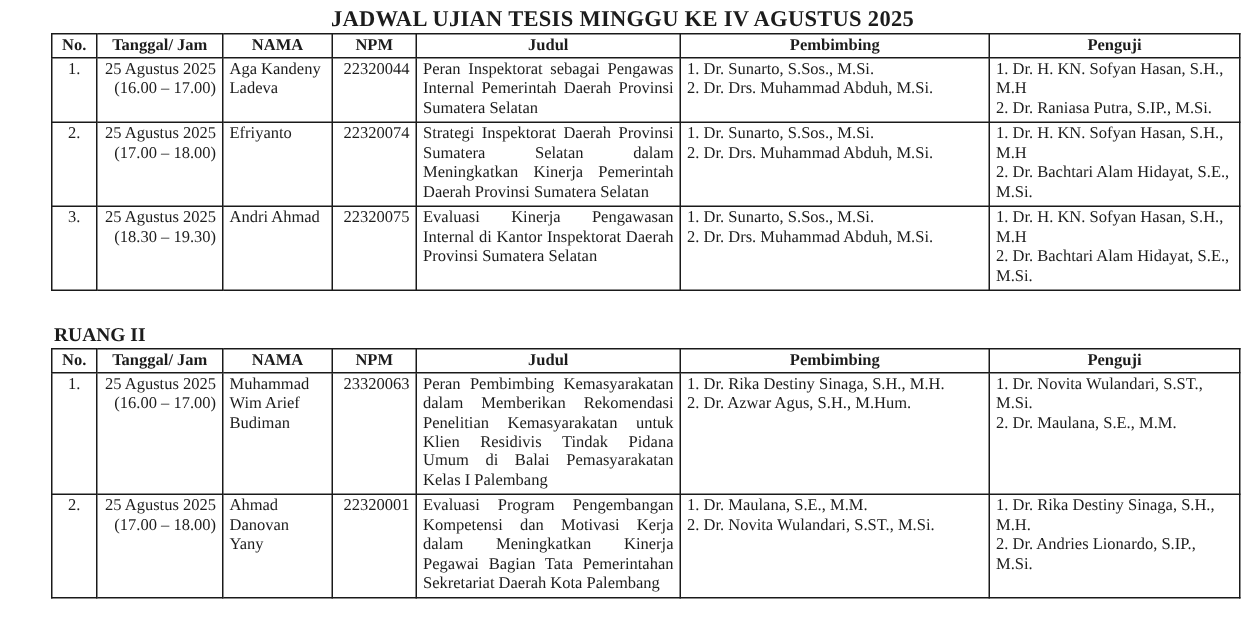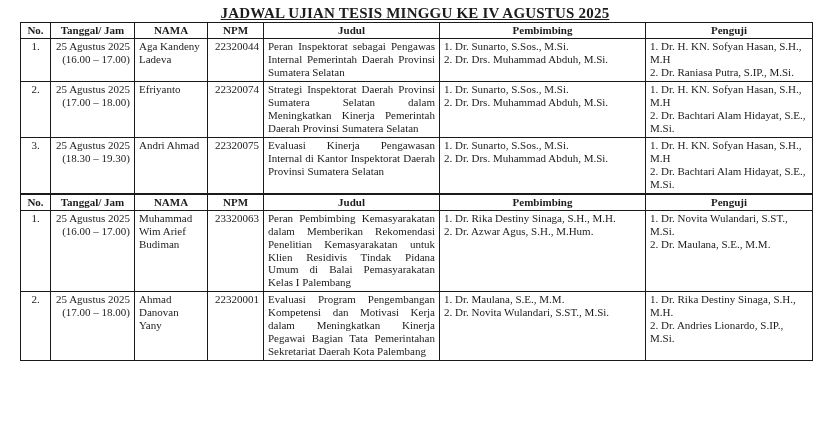--- a/index.html
+++ b/index.html
@@ -16,40 +16,39 @@
   }
   .doc {
     padding-top: 3px;
   }
   .doc-title {
     text-align: center;
     font-weight: bold;
     font-size: 15px;
     letter-spacing: 0.2px;
     margin: 2px 0 0 0;
-    text-decoration: underline;
   }
   .doc-subtitle {
     text-align: center;
     font-weight: bold;
     font-size: 11.5px;
     margin: 4px 0 0 0;
   }
   .section-label {
     font-weight: bold;
     font-size: 13px;
     margin: 7px 0 1px 36px;
   }
   .section-label.second {
     margin-top: 21px;
   }
   table.schedule {
     border-collapse: collapse;
     table-layout: fixed;
-    margin-left: 20px;
+    margin-left: 34px;
     width: 792px;
     font-size: 11px;
     line-height: 1.18;
   }
   table.schedule th,
   table.schedule td {
     border: 1px solid #1a1a1a;
     vertical-align: top;
     padding: 1px 4px 2px 4px;
     overflow: hidden;
@@ -163,20 +162,21 @@
           <span class="line">2. Dr. Drs. Muhammad Abduh, M.Si.</span>
         </td>
         <td class="cell-pgj">
           <span class="line">1. Dr. H. KN. Sofyan Hasan, S.H., M.H</span>
           <span class="line">2. Dr. Bachtari Alam Hidayat, S.E., M.Si.</span>
         </td>
       </tr>
     </tbody>
   </table>
 
+  <div class="section-label second">RUANG II</div>
 
   <table class="schedule" id="table-ruang-2">
     <colgroup>
       <col class="c-no">
         <col class="c-tanggal">
         <col class="c-nama">
         <col class="c-npm">
       <col class="c-judul">
         <col class="c-pembimbing">
         <col class="c-penguji">

